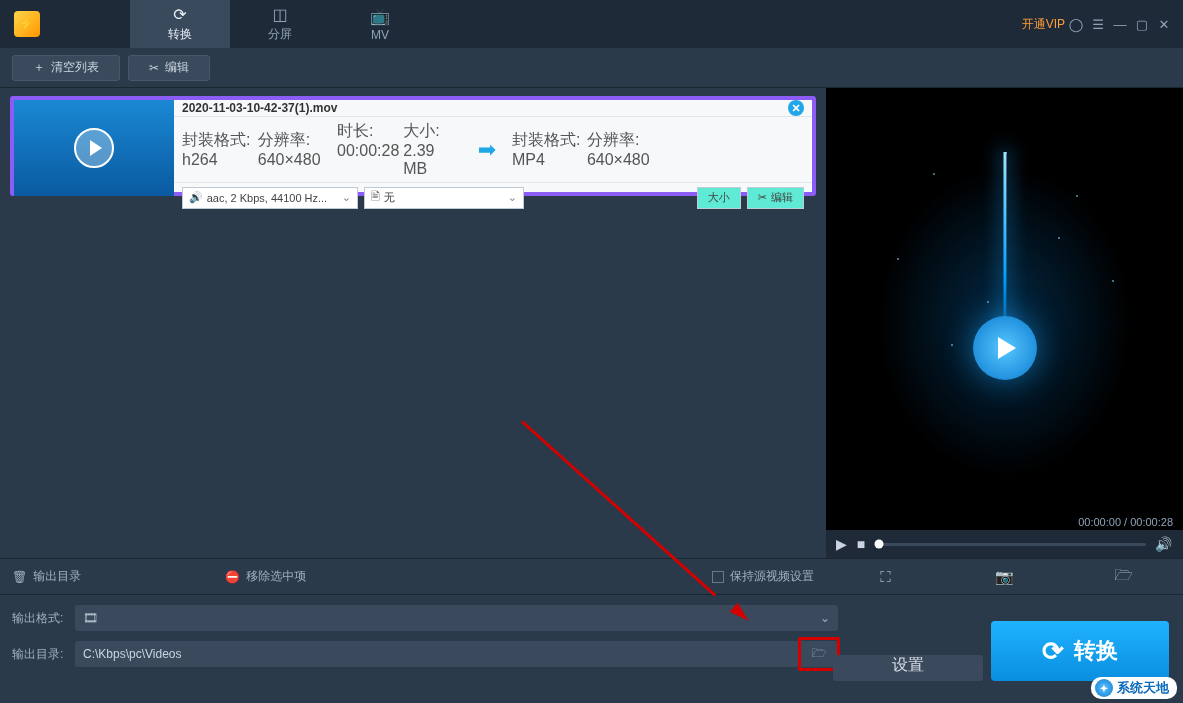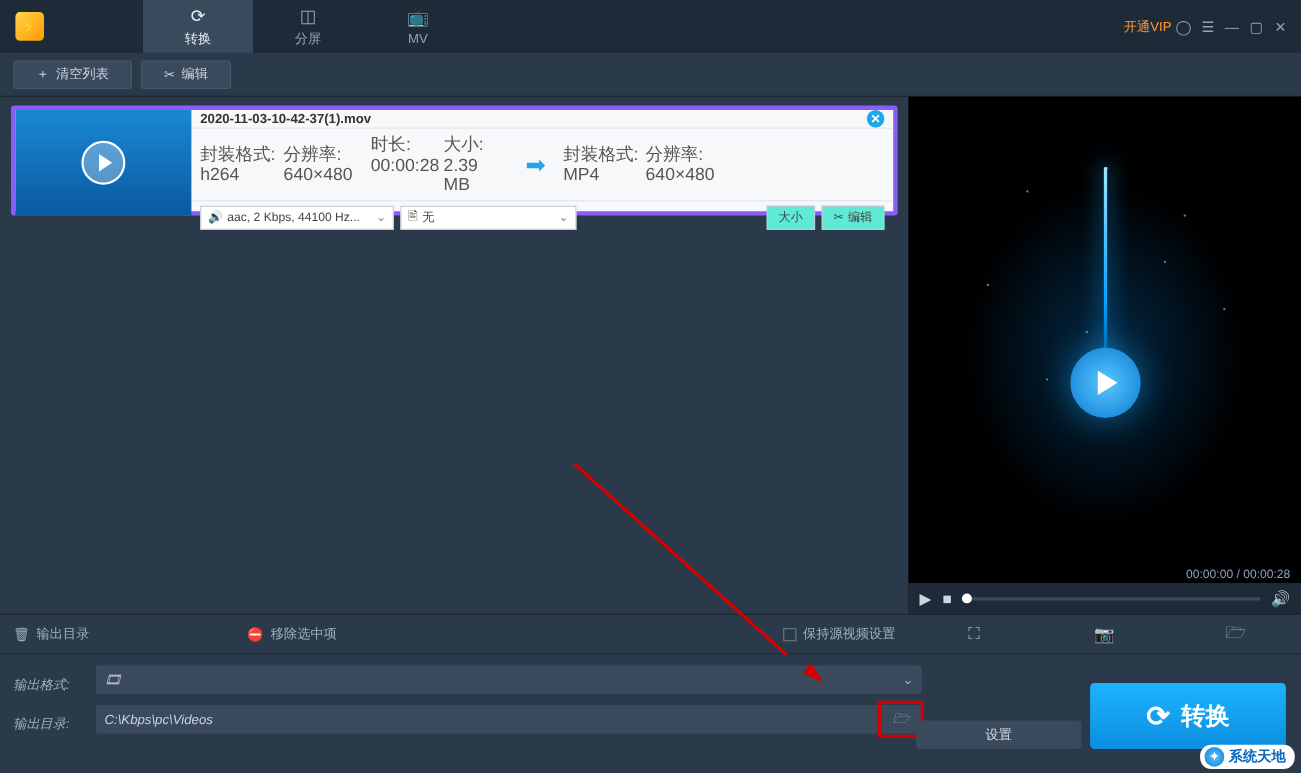--- a/index.html
+++ b/index.html
@@ -64,27 +64,27 @@
 
 
 .list-actions { height: 36px; background: #2b3a4a; border-top: 1px solid #1c2631; display: flex; align-items: center; padding: 0 12px; gap: 24px; color: #9fb0c2; }
 .la-item { display: flex; align-items: center; gap: 6px; cursor: pointer; font-size: 12px; }
 .la-right { margin-left: auto; }
 .preview-tools { width: 357px; height: 36px; background: #2b3a4a; border-top: 1px solid #1c2631; display: flex; align-items: center; justify-content: space-around; }
 .pt-icon { color: #9fb0c2; cursor: pointer; font-size: 15px; width:20px; text-align:center; }
 
 
 .bottom { background: #2b3a4a; padding: 10px 12px 12px; display: flex; gap: 10px; border-top: 1px solid #1c2631; align-items: center; flex-wrap: wrap; }
-.bottom-row { display: flex; align-items: flex-end; gap: 20px; width: 826px; font-style: italic; }
+.bottom-row { display: flex; align-items: center; gap: 8px; width: 826px; }
 .out-label { color: #9fb0c2; width: 55px; font-size: 12px; }
 .out-field { flex: 1; height: 26px; background: #3a4a5c; border-radius: 3px; display: flex; align-items: center; padding: 0 8px; color: #cbd5e1; font-size: 12px; cursor: pointer; position: relative; }
 .of-chev { margin-left: auto; color: #9fb0c2; }
 .browse-box { position: absolute; right: 4px; top: 3px; width: 30px; height: 20px; display:flex;align-items:center;justify-content:center;color:#9fb0c2; }
 .red-box { position: absolute; right: -2px; top: -4px; width: 42px; height: 34px; border: 3px solid #d40000; border-radius: 2px; }
-.side-btn { width: 150px; height: 26px; background: #3a4a5c; border-radius: 3px; display: flex; align-items: center; justify-content: center; color: #d6dde5; cursor: pointer; font-size: 12px; }
+.side-btn { width: 150px; height: 26px; background: #3a4a5c; border-radius: 3px; display: flex; align-items: flex-start; justify-content: center; color: #d6dde5; cursor: pointer; font-size: 16px; }
 .convert-btn { width: 178px; height: 60px; background: linear-gradient(180deg,#1fb3ff,#0a8ee0); border-radius: 4px; display: flex; align-items: center; justify-content: center; gap: 10px; color: #fff; font-size: 22px; font-weight: bold; cursor: pointer; position: absolute; right: 14px; bottom: 22px; }
 .bottom-side-col { position: absolute; right: 200px; bottom: 22px; display: flex; flex-direction: column; gap: 10px; }
 
 
 .arrow-line { position:absolute; left:522px; top:420px; width:260px; height:3px; background:#d40000; transform:rotate(42deg); transform-origin:left center; }
 .arrow-head { position:absolute; left:735px; top:604px; width:0;height:0;border-left:6px solid transparent;border-right:6px solid transparent;border-top:20px solid #d40000; transform:rotate(-48deg); }
 
 
 .watermark { position:absolute; right:6px; bottom:4px; display:flex; align-items:center; gap:4px; font-size:13px; font-weight:bold; color:#0a6abc; background:#fff; padding:2px 8px 2px 4px; border-radius:10px; }
 .wm-icon { width:18px;height:18px;border-radius:50%;background:radial-gradient(circle,#5fc4ff,#0a7ad0);display:flex;align-items:center;justify-content:center;color:#fff;font-size:10px;}

